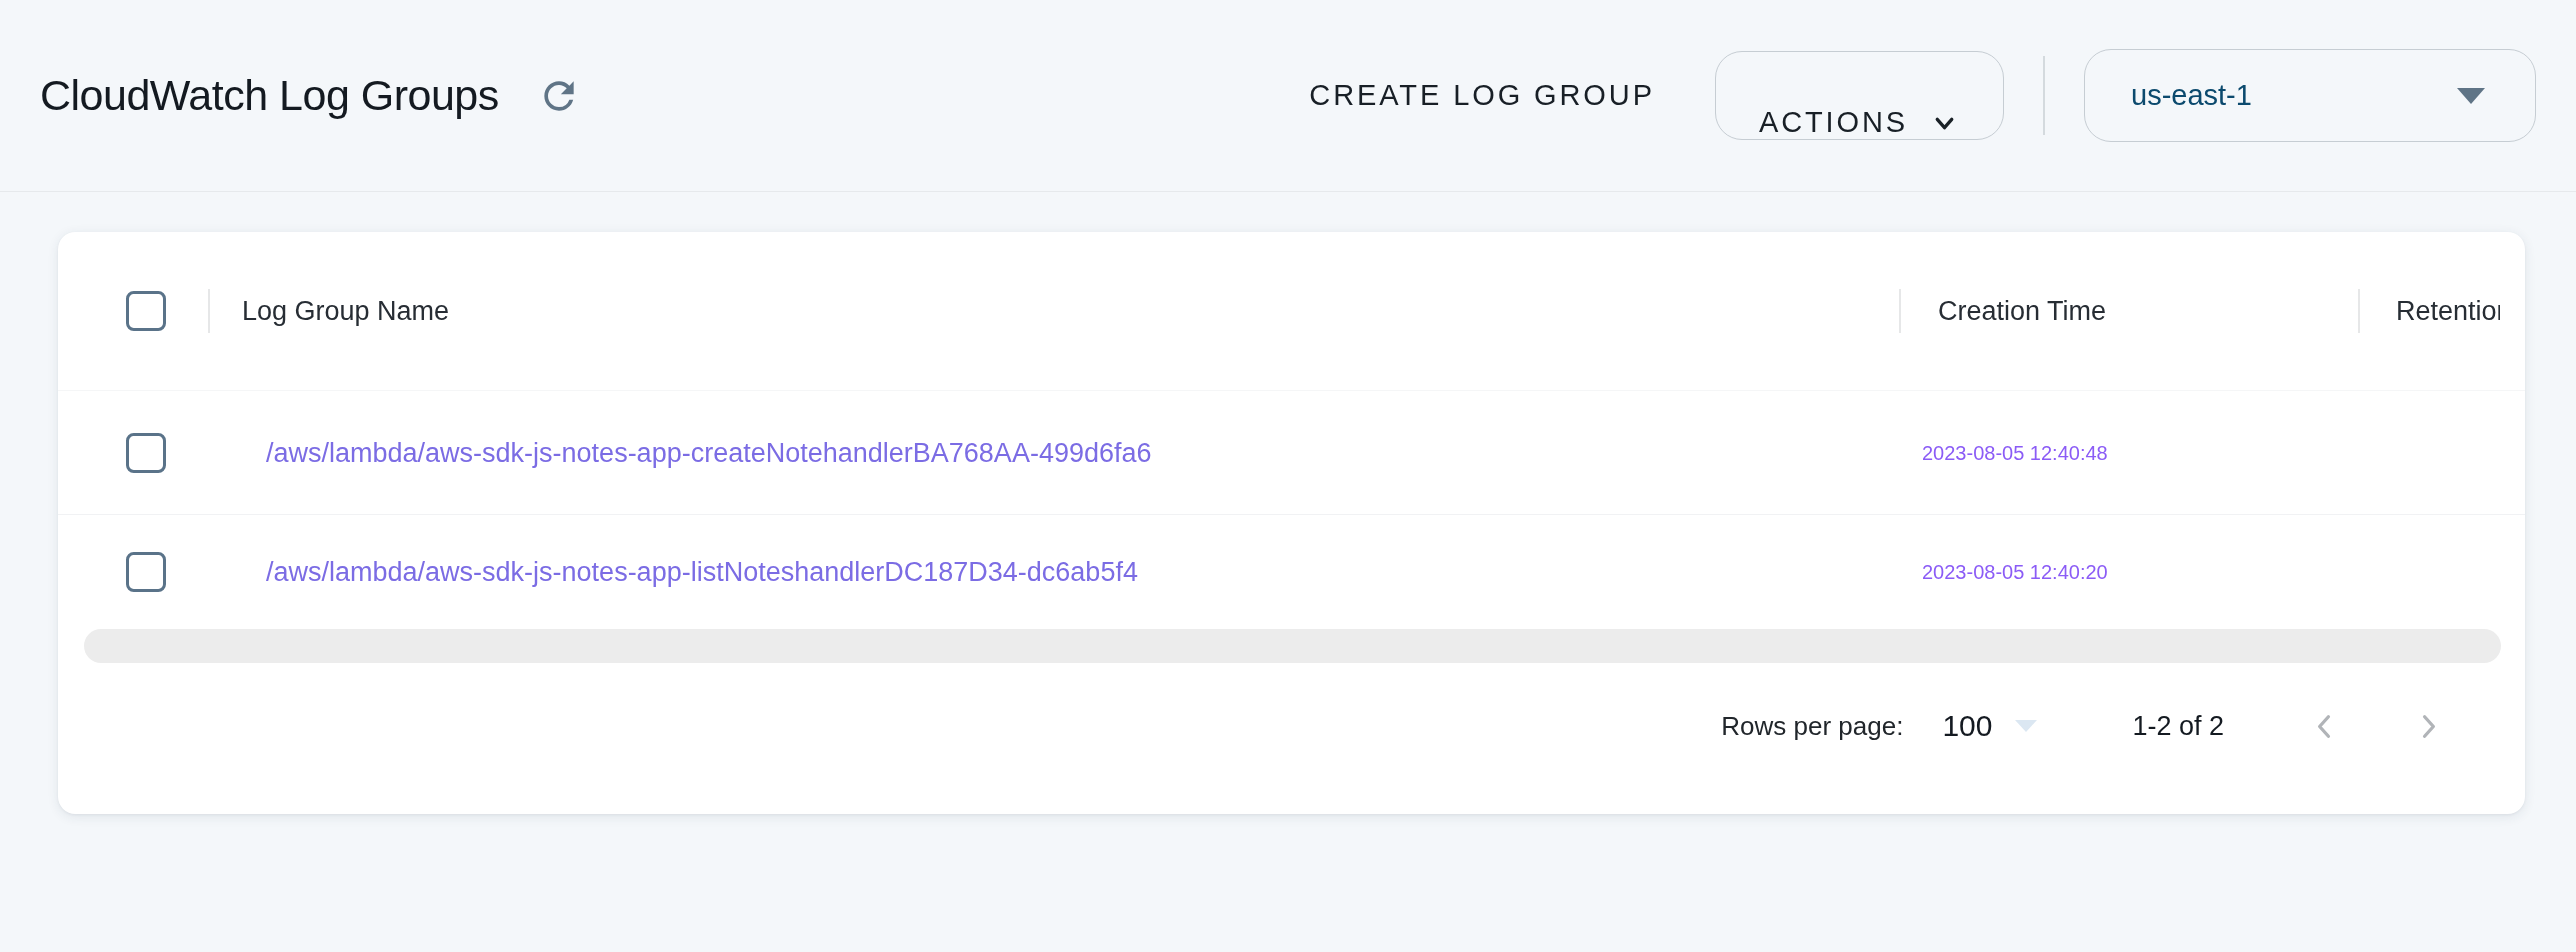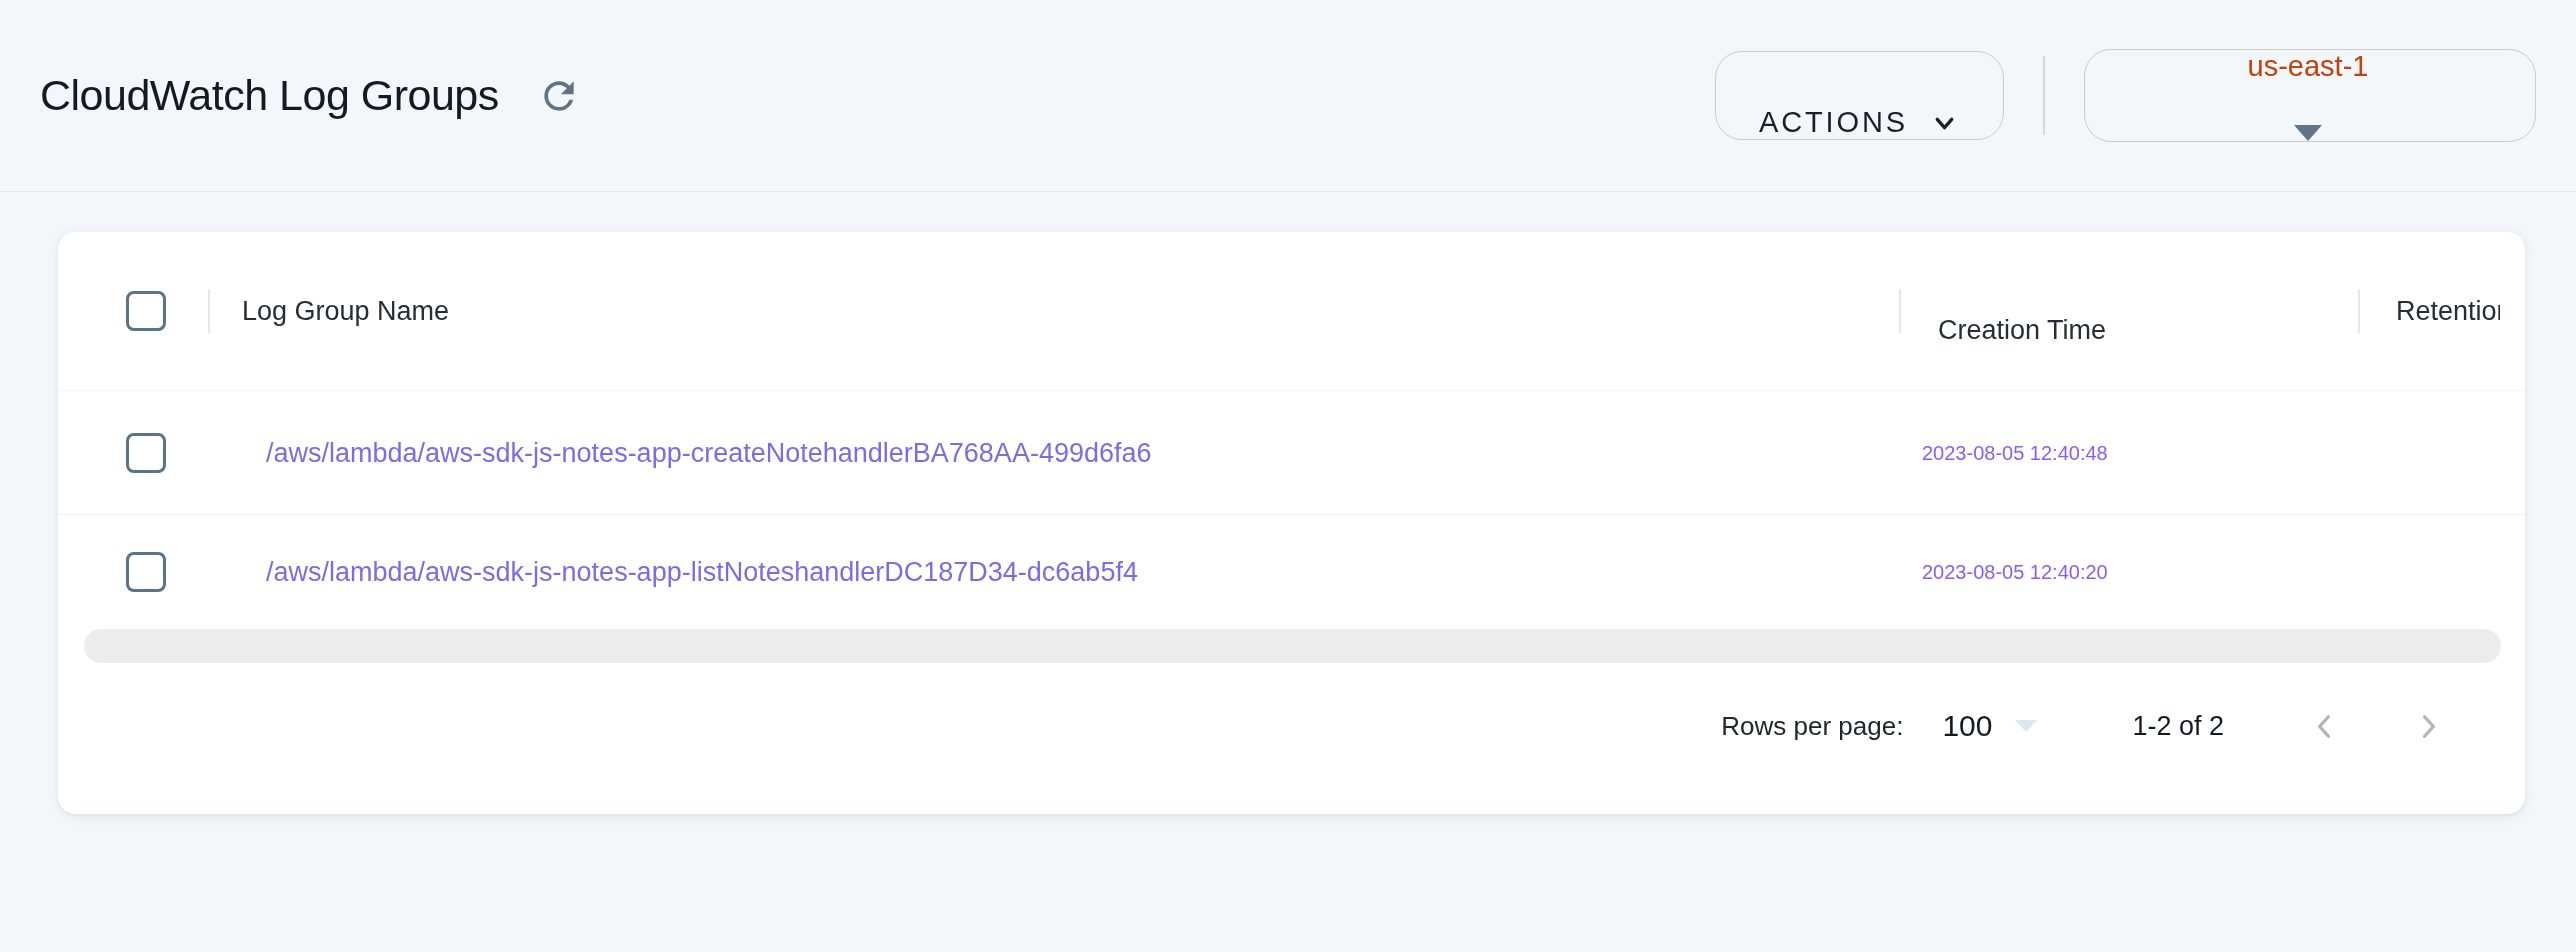--- a/index.html
+++ b/index.html
@@ -68,23 +68,22 @@
     margin: 0 39px;
   }
   .region-select {
     width: 452px; height: 93px;
     border: 1.9px solid #c6cdd3;
     border-radius: 27px;
     background: transparent;
     display: flex; align-items: center;
     padding: 0 50px 0 46px;
     font-size: 29px;
-    color: #c2410c;
-    cursor: pointer;
-    flex-direction: column;
+    color: #0c4a6e;
+    cursor: pointer;
   }
   .region-select .select-value { flex: 1; }
   .triangle-down {
     width: 0; height: 0;
     border-left: 14.5px solid transparent;
     border-right: 14.5px solid transparent;
     border-top: 16.4px solid #5f7486;
   }
 
   
@@ -100,21 +99,21 @@
 
   .t-row { position: relative; width: 100%; }
   .t-header-row { height: 159px; border-bottom: 1.9px solid #f5f6f7; }
   .t-body-row-1 { height: 124px; border-bottom: 1.9px solid #f1f2f4; }
   .t-body-row-2 { height: 113px; }
 
   .cell { position: absolute; top: 50%; transform: translateY(-50%); white-space: nowrap; }
   .cell-checkbox { left: 68px; }
   .cell-name { left: 184px; }
   .cell-name-link { left: 172px; margin-left: 36px; }
-  .cell-time-head { left: 1880px; margin-top: 19px; }
+  .cell-time-head { left: 1880px; }
   .cell-time { left: 1864px; }
   .cell-retention { left: 2338px; width: 104px; overflow: hidden; }
 
   .col-divider {
     position: absolute; top: 50%; transform: translateY(-50%);
     width: 1.9px; height: 44px; background: #e6e7e8;
   }
   .col-divider.d1 { left: 150px; }
   .col-divider.d2 { left: 1841px; }
   .col-divider.d3 { left: 2300px; }
@@ -187,20 +186,21 @@
     <h1 class="page-title">CloudWatch Log Groups</h1>
     <button class="refresh-btn">
       <span style="display:flex;">
         <svg viewBox="0 0 24 24" style="width:44px;height:44px;fill:#5f7486;">
           <path d="M17.65 6.35A7.958 7.958 0 0 0 12 4c-4.42 0-7.99 3.58-8 8s3.57 8 8 8c3.73 0 6.84-2.55 7.73-6h-2.08A5.99 5.99 0 0 1 12 18c-3.31 0-6-2.69-6-6s2.69-6 6-6c1.66 0 3.14.69 4.22 1.78L13 11h7V4l-2.35 2.35z"></path>
         </svg>
       </span>
     </button>
     <div class="header-spacer"></div>
 
+    <button class="text-button">CREATE LOG GROUP</button>
 
     <button class="outlined-button">
       <span>ACTIONS</span>
       <span class="actions-chevron" style="display:flex;">
         <svg viewBox="0 0 30 30">
             <polyline points="8,11 15,19 22,11"></polyline>
           </svg>
       </span>
     </button>
 

